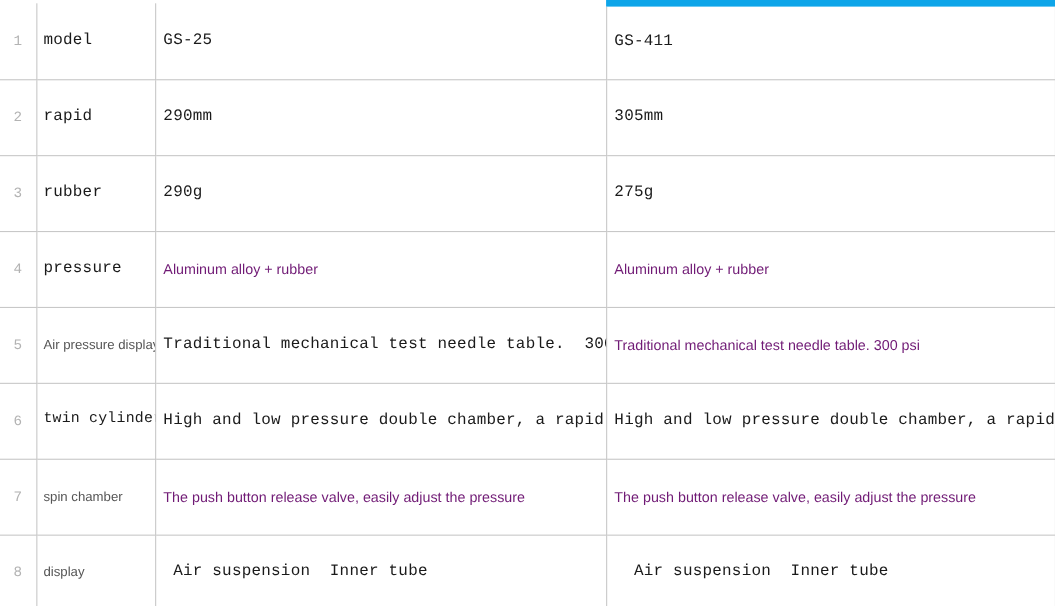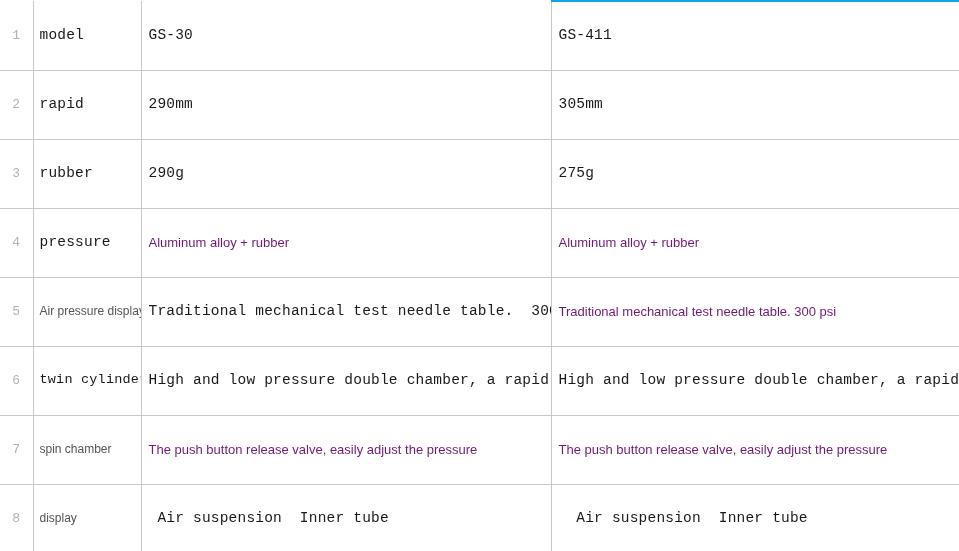--- a/index.html
+++ b/index.html
@@ -49,21 +49,21 @@
     font-family: "Liberation Mono", monospace;
     font-size: 13px;
   }
 
   td.cell-b {
     border-right: none;
   }
 
   
   tr.first-row td.cell-b {
-    border-top: 2px solid #0ea5e9;
+    border-top: 6px solid #0ea5e9;
     background: #fffffd;
   }
 
   .cell-inner {
     padding-left: 7px;
     padding-right: 16px;
     line-height: 1.2;
   }
 
   td.lbl .cell-inner { padding-left: 6px; }
@@ -104,21 +104,21 @@
   <tbody>
 
     <tr class="first-row">
       <td class="idx">
         <span>1</span>
       </td>
       <td class="lbl">
         <div class="cell-inner mono pre">model</div>
       </td>
       <td class="cell-a">
-        <div class="cell-inner mono pre">GS-30</div>
+        <div class="cell-inner mono pre">GS-25</div>
       </td>
       <td class="cell-b">
         <div class="cell-inner mono pre">GS-411</div>
       </td>
     </tr>
 
     <tr>
       <td class="idx">
         <span>2</span>
       </td>

